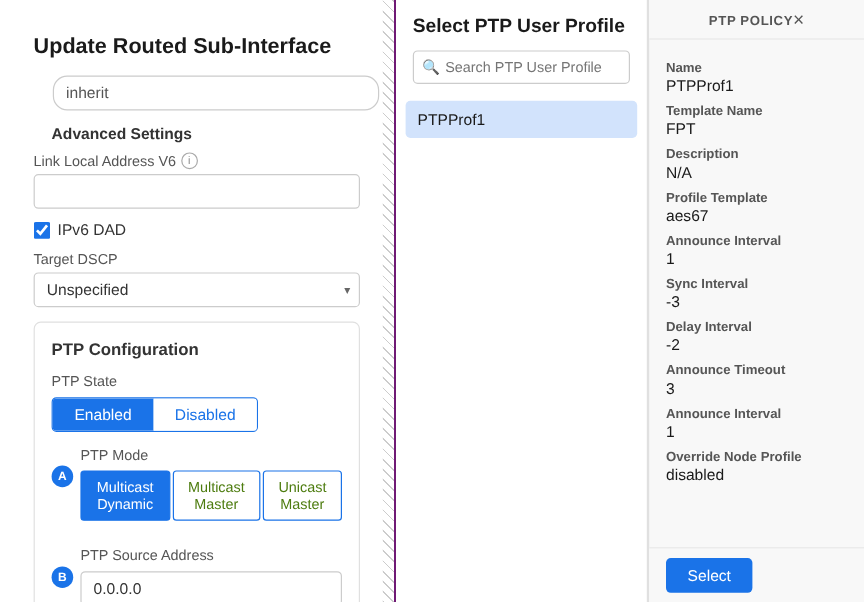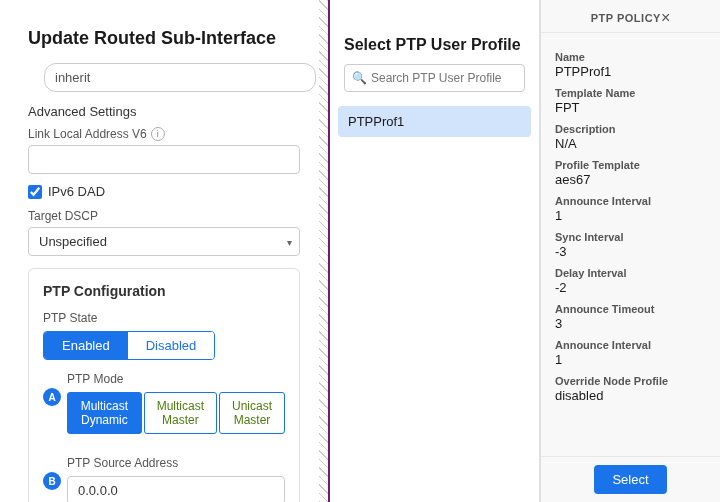--- a/index.html
+++ b/index.html
@@ -43,23 +43,24 @@
       border-radius: 12px;
       padding: 6px 10px;
       font-size: 13px;
       color: #555;
       background: #fff;
       margin-bottom: 12px;
       margin-left: 16px;
     }
     .section-heading {
       font-size: 13px;
-      font-weight: 400;
+      font-weight: 700;
       color: #333;
       margin-bottom: 8px;
+      margin-left: 15px;
     }
     .field-label {
       font-size: 12px;
       color: #555;
       margin-bottom: 4px;
       display: flex;
       align-items: center;
       gap: 4px;
     }
     .info-icon {
@@ -214,21 +215,20 @@
     .middle-panel {
       width: 210px;
       background: #fff;
       border-right: 1px solid #e0e0e0;
       flex-shrink: 0;
       display: flex;
       flex-direction: column;
     }
     .middle-header {
       padding: 14px 14px 0 14px;
-      margin-top: 22px;
     }
     .middle-title {
       font-size: 16px;
       font-weight: 600;
       color: #1a1a1a;
       margin-bottom: 10px;
     }
     .search-wrapper {
       position: relative;
       margin-bottom: 10px;
@@ -313,21 +313,21 @@
       margin-top: 8px;
     }
     .prop-value {
       font-size: 13px;
       color: #1a1a1a;
       margin-bottom: 4px;
     }
     .right-footer {
       padding: 8px 14px;
       display: flex;
-      justify-content: center;
+      justify-content: flex-start;
       border-top: 1px solid #e8e8e8;
       background: #f8f8f8;
     }
     .select-button {
       background: #1a73e8;
       color: #fff;
       border: none;
       border-radius: 4px;
       padding: 7px 18px;
       font-size: 13px;

